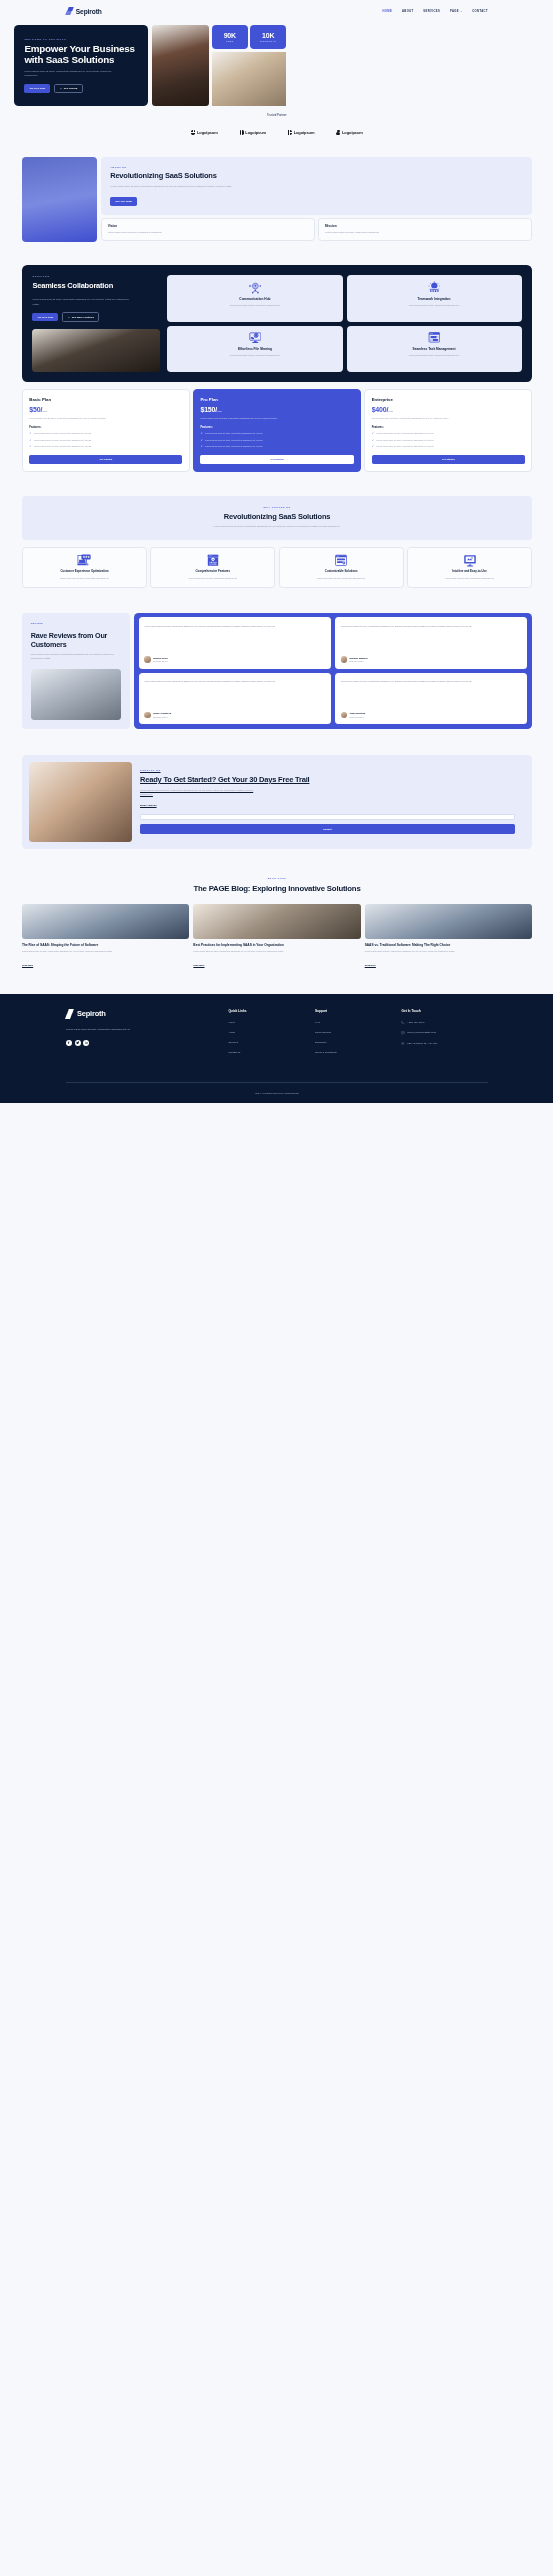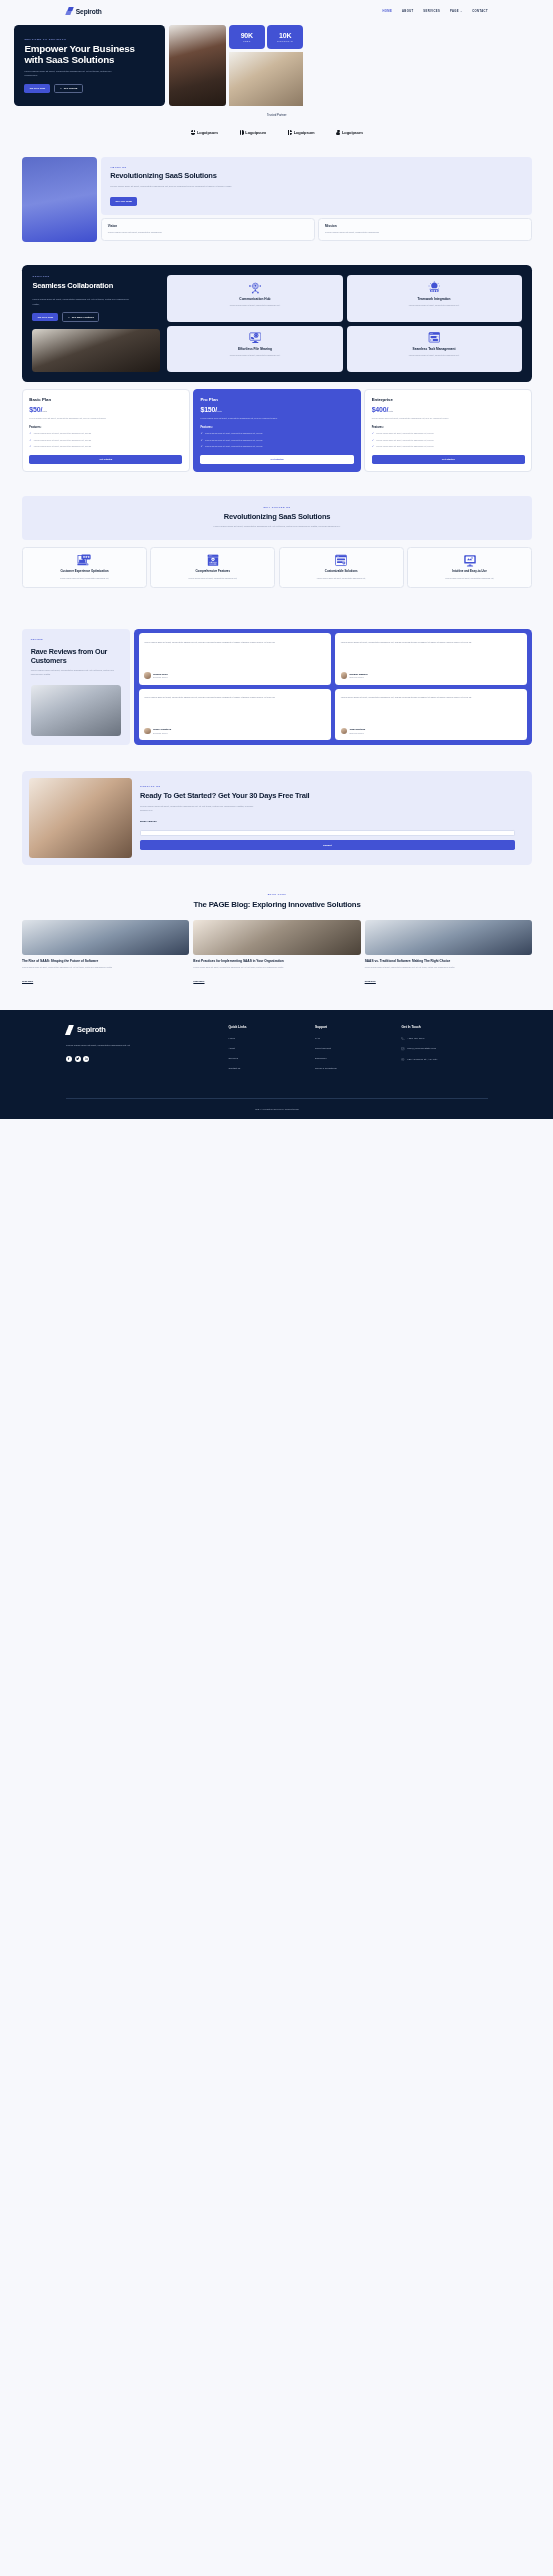--- a/index.html
+++ b/index.html
@@ -24,21 +24,21 @@
      transform: skewX(-20deg); background: #6f7ce0; }
   .brand-name { font-size: 6.6px; font-weight: bold; letter-spacing: -0.1px; }
   .nav-links { display: flex; align-items: center; gap: 9.8px; }
   .nav-links a { font-size: 2.7px; font-weight: bold; letter-spacing: 0.4px;
      color: #1b2a4a; text-decoration: none; text-transform: uppercase; }
   .nav-links a.active { color: #3f4fcf; }
   .caret { font-size: 2.3px; margin-left: 1.2px; }
 
   
   .hero { display: flex; gap: 3.5px; padding: 0 14px; margin-top: 2.9px; }
-  .hero-left { width: 151px; background: #0a1931; border-radius: 4.6px;
+  .hero-left { width: 134px; background: #0a1931; border-radius: 4.6px;
      padding: 12.7px 10.4px; min-height: 69px; display: flex; flex-direction: column;
      justify-content: flex-start; }
   .eyebrow { font-size: 2.5px; font-weight: bold; letter-spacing: 0.6px;
      color: #8b9ae8; text-transform: uppercase; margin-bottom: 3.5px; }
   .hero-h1 { font-size: 9.8px; line-height: 1.12; color: #fff; font-weight: bold;
      letter-spacing: -0.2px; margin-bottom: 4px; }
   .hero-p { font-size: 2.5px; line-height: 1.7; color: #9aa8c4; margin-bottom: 5.2px;
      max-width: 98px; }
   .hero-btns { display: flex; gap: 3.5px; align-items: center; }
   .btn { border: none; cursor: pointer; font-family: inherit; }
@@ -158,21 +158,21 @@
   .why-grid { display: flex; gap: 3.5px; padding: 0 22px; margin-top: 7px; }
   .why-card { flex: 1; background: #fbfcfe; border: 0.3px solid #e2e6ef; border-radius: 3.5px;
      padding: 6.3px 5.2px; text-align: center; display:flex; flex-direction:column;
      align-items:center; }
   .why-icon { width: 14px; height: 12.7px; margin-bottom: 3.5px; }
   .why-name { font-size: 2.9px; font-weight: bold; line-height: 1.35; color: #0d1b33;
      margin-bottom: 2.9px; }
   .why-desc { font-size: 2px; line-height: 1.7; color: #9098ad; }
 
   
-  .reviews { margin: 41px 22px 0; display: flex; gap: 4px; justify-content: space-between; }
+  .reviews { margin: 25px 22px 0; display: flex; gap: 4px; justify-content: space-between; }
   .rev-left { width: 108px; background: #e8ebfa; border-radius: 4px; padding: 9.2px 8.7px;
      display: flex; flex-direction: column; }
   .rev-h2 { font-size: 7.2px; line-height: 1.18; font-weight: bold; color: #0d1b33;
      letter-spacing: -0.2px; margin: 3.5px 0 4px; }
   .rev-img { margin-top: 7px; flex: 1; min-height: 51px; border-radius: 3.5px;
      overflow: hidden; }
   .rev-right { flex: 1; background: #4252d4; border-radius: 4.6px; padding: 4.6px;
      display: grid; grid-template-columns: 1fr 1fr; gap: 4px; }
   .t-card { background: #fff; border-radius: 3.5px; padding: 6.3px 5.8px;
      display: flex; flex-direction: column; justify-content: space-between; }
@@ -181,21 +181,21 @@
   .t-person { display: flex; align-items: center; gap: 2.3px; }
   .t-av { width: 6.3px; height: 6.3px; border-radius: 50%; flex: none;
      background: linear-gradient(150deg,#e2c9b0,#8a6a52); }
   .t-name { font-size: 2.4px; font-weight: bold; color: #0d1b33; }
   .t-role { font-size: 2px; color: #9aa1b3; margin-top: 0.6px; }
 
   
   .contact { margin: 26.5px 22px 0; background: #e8ebfa; border-radius: 4.6px;
      padding: 7px; display: flex; gap: 8px; }
   .contact-img { width: 103px; min-height: 80px; border-radius: 3.5px; overflow: hidden; }
-  .contact-right { flex: 1; padding: 7px 10.4px 7px 0; }
+  .contact-right { flex: 1; padding: 7px 10.4px 7px 0; text-decoration: underline; }
   .contact-h2 { font-size: 7.5px; line-height: 1.18; font-weight: bold; color: #0d1b33;
      letter-spacing: -0.2px; margin: 3.5px 0 4px; }
   .field-label { font-size: 2.4px; font-weight: bold; color: #0d1b33;
      margin: 7px 0 2.3px; }
   .field { width: 100%; height: 6.3px; background: #fff; border: 0.3px solid #d8def0;
      border-radius: 1.2px; font-size: 2.3px; padding: 0 2.9px; font-family: inherit;
      color: #0d1b33; }
   .submit { width: 100%; background: #4252d4; color: #fff; font-size: 2.5px;
      font-weight: bold; padding: 3.5px 0; border: none; border-radius: 1.7px; margin-top: 4.6px;
      cursor: pointer; font-family: inherit; }

